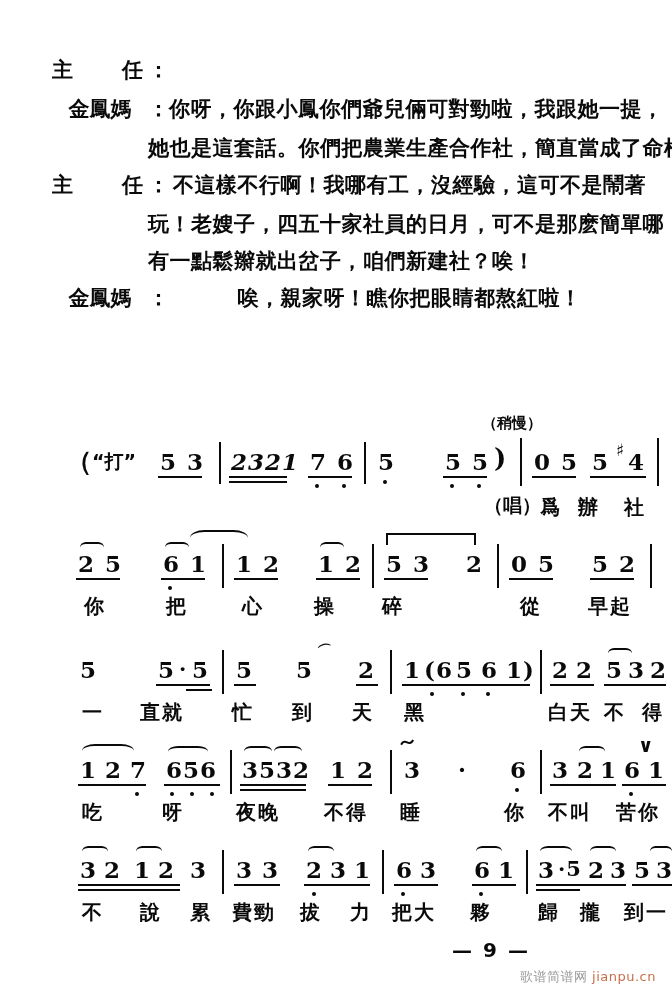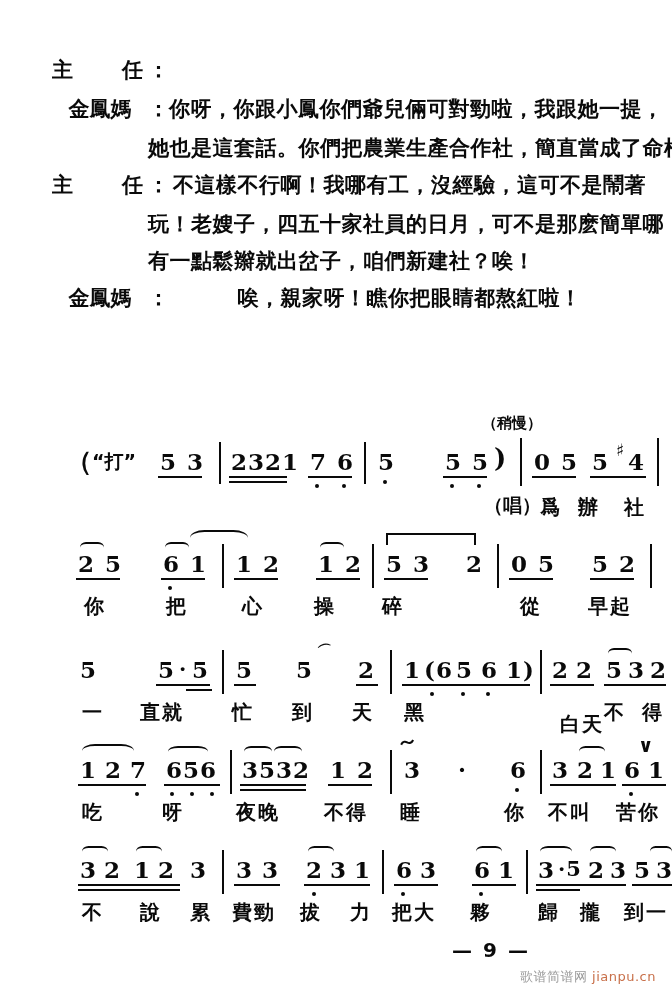--- a/index.html
+++ b/index.html
@@ -156,21 +156,21 @@
 
       <div class="paren" style="left:66px;top:48px;">（</div>
       <div class="txtmark" style="left:92px;top:52px;">“打”</div>
 
       <div class="note" style="left:160px;top:50px;">5</div>
       <div class="note" style="left:187px;top:50px;">3</div>
       <div class="beam" style="left:158px;top:76px;width:44px;"></div>
 
       <div class="bar" style="left:219px;top:42px;height:42px;"></div>
 
-      <div class="note" style="left:231px;top:50px;">2321</div>
+      <div class="note" style="left:231px;top:50px;font-style:italic;">2321</div>
       <div class="beam" style="left:229px;top:76px;width:58px;"></div>
       <div class="beam" style="left:229px;top:81px;width:58px;"></div>
 
       <div class="note" style="left:310px;top:50px;">7</div>
       <div class="note" style="left:337px;top:50px;">6</div>
       <div class="beam" style="left:308px;top:76px;width:44px;"></div>
       <div class="dot" style="left:315px;top:84px;"></div>
       <div class="dot" style="left:342px;top:84px;"></div>
 
       <div class="bar" style="left:364px;top:42px;height:42px;"></div>
@@ -300,21 +300,21 @@
       <div class="note" style="left:650px;top:258px;">2</div>
       <div class="slur" style="left:608px;top:248px;width:24px;"></div>
       <div class="beam" style="left:604px;top:284px;width:62px;"></div>
 
       <div class="lyric" style="left:82px;top:302px;">一</div>
       <div class="lyric" style="left:140px;top:302px;">直就</div>
       <div class="lyric" style="left:232px;top:302px;">忙</div>
       <div class="lyric" style="left:292px;top:302px;">到</div>
       <div class="lyric" style="left:352px;top:302px;">天</div>
       <div class="lyric" style="left:404px;top:302px;">黑</div>
-      <div class="lyric" style="left:548px;top:314px;margin-left:12px;">白天</div>
+      <div class="lyric" style="left:548px;top:302px;">白天</div>
       <div class="lyric" style="left:604px;top:302px;">不</div>
       <div class="lyric" style="left:642px;top:302px;">得</div>
     </div>
 
     <div class="stave">
       <div class="note" style="left:80px;top:358px;">1</div>
       <div class="note" style="left:105px;top:358px;">2</div>
       <div class="note" style="left:130px;top:358px;">7</div>
       <div class="slur" style="left:82px;top:344px;width:52px;height:12px;"></div>
       <div class="beam" style="left:78px;top:384px;width:68px;"></div>

